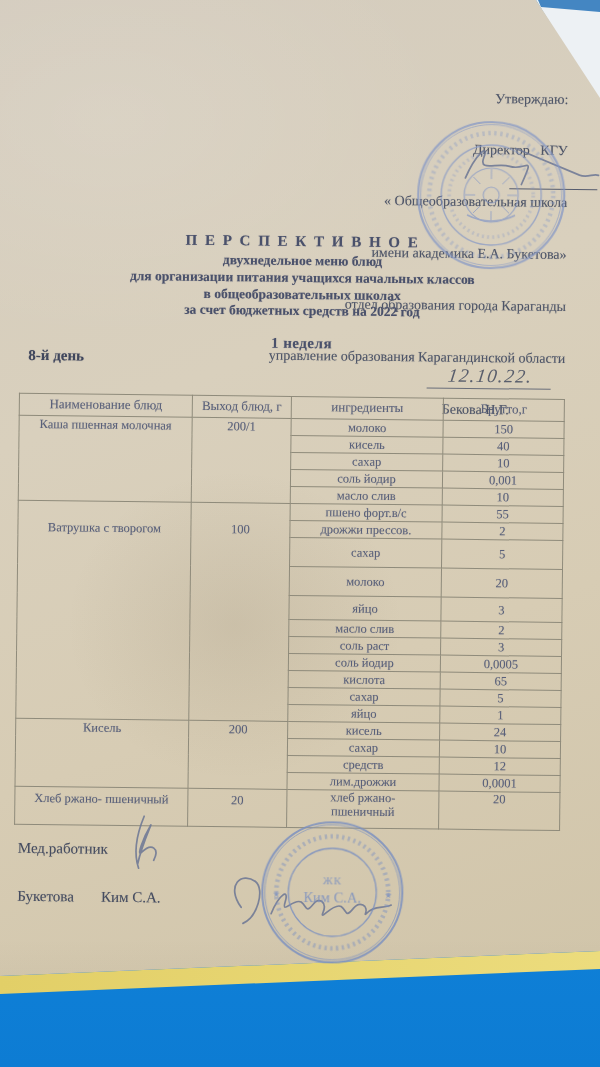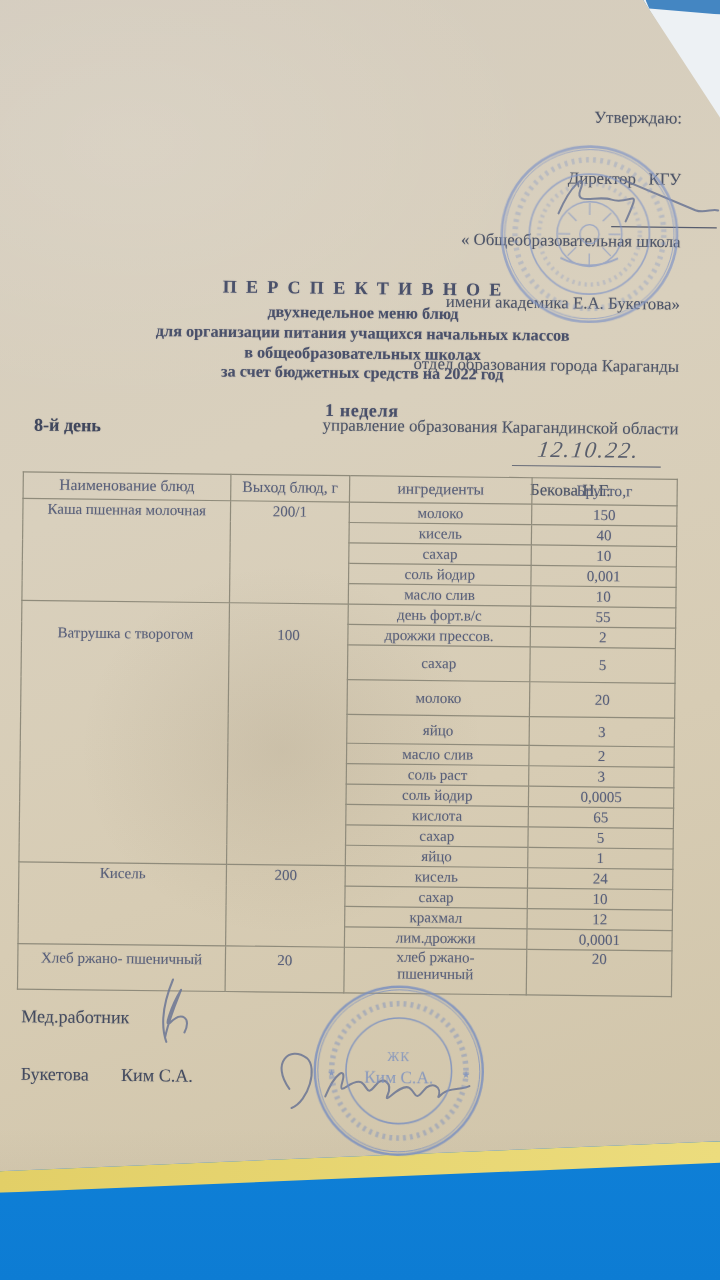--- a/index.html
+++ b/index.html
@@ -159,21 +159,21 @@
             <td><span>соль йодир</span></td>
             <td>0,001</td>
           </tr>
           <tr style="height: 17px;">
             <td><span>масло слив</span></td>
             <td>10</td>
           </tr>
           <tr style="height: 17px;">
             <td class="dish-name" rowspan="11" style="padding-top: 19px;">Ватрушка с творогом</td>
             <td class="dish-yield" rowspan="11" style="padding-top: 19px;">100</td>
-            <td><span>день форт.в/с</span></td>
+            <td><span>пшено форт.в/с</span></td>
             <td>55</td>
           </tr>
           <tr style="height: 17px;">
             <td><span>дрожжи прессов.</span></td>
             <td>2</td>
           </tr>
           <tr style="height: 29px;">
             <td><span>сахар</span></td>
             <td>5</td>
           </tr>
@@ -213,21 +213,21 @@
             <td class="dish-name" rowspan="4" style="padding-top: 1px;">Кисель</td>
             <td class="dish-yield" rowspan="4" style="padding-top: 1px;">200</td>
             <td><span>кисель</span></td>
             <td>24</td>
           </tr>
           <tr style="height: 17px;">
             <td><span>сахар</span></td>
             <td>10</td>
           </tr>
           <tr style="height: 17px;">
-            <td><span>крахмал</span></td>
+            <td><span>средств</span></td>
             <td>12</td>
           </tr>
           <tr style="height: 17px;">
             <td><span>лим.дрожжи</span></td>
             <td>0,0001</td>
           </tr>
           <tr style="height: 38px;">
             <td class="dish-name" rowspan="1" style="padding-top: 4px;">Хлеб ржано- пшеничный</td>
             <td class="dish-yield" rowspan="1" style="padding-top: 4px;">20</td>
             <td class="narrow" style="vertical-align: top;"><span>хлеб ржано- пшеничный</span></td>

